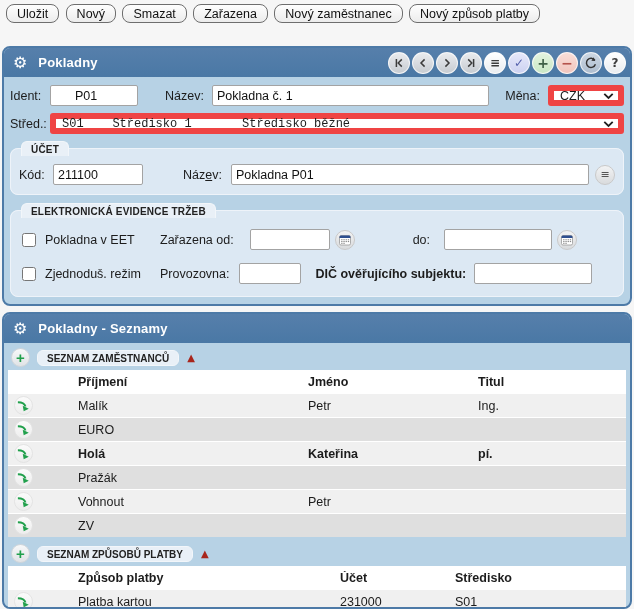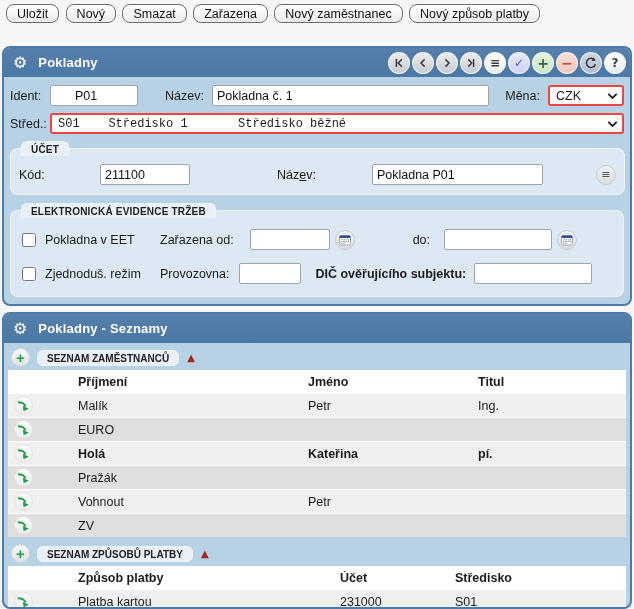--- a/index.html
+++ b/index.html
@@ -47,21 +47,21 @@
   .nav-btn.plus   { background: linear-gradient(#e4f3df, #c9e7c5); color: #3f5f46; font-size: 14px; }
   .nav-btn.minus  { background: linear-gradient(#f9ded8, #f1c5bd); color: #b5534c; font-size: 14px; }
   .nav-btn.refresh{ background: linear-gradient(#cdd7e3, #aebecf); }
   
   .panel-body { padding: 5px 6px 7px; }
   .form-row { display: flex; align-items: center; margin: 3px 0 7px; }
   .lbl { font-size: 12.5px; color: #1c1c1c; white-space: nowrap; }
   .ff { height: 21px; border: 1px solid #a3a3a3; border-radius: 2px; padding: 0 4px;
         font-family: "Liberation Sans", sans-serif; font-size: 12.5px; background: #fff; color: #111; }
   .fake-select {
-    height: 21px; background: #fff; border: 2px solid #ef4444; border-radius: 3px;
+    height: 21px; background: #fff; border: 6px solid #ef4444; border-radius: 3px;
     display: flex; align-items: center; padding: 0 4px 0 6px; cursor: pointer;
   }
   .fs-value { flex: 1; white-space: pre; font-size: 12.5px; }
   .mono .fs-value { font-family: "Liberation Mono", monospace; font-size: 12px; }
   .chev { flex: 0 0 auto; margin-left: 4px; display: flex; }
   fieldset.group {
     border: 1px solid #eef3f9; background: #dce8f3; border-radius: 8px;
     padding: 6px 8px 9px; margin-top: 2px;
   }
   fieldset.eet { margin-top: 8px; }
@@ -187,21 +187,21 @@
         <span class="chev">
           <svg width="11" height="8" viewBox="0 0 11 8">
               <path d="M1.3 1.8 5.5 6l4.2-4.2" stroke="#222" stroke-width="1.8" fill="none"></path>
             </svg>
         </span>
       </div>
     </div>
 
     <fieldset class="group">
       <legend class="group-legend">ÚČET</legend>
-      <div class="form-row" style="margin:2px 0 0;gap:47px;">
+      <div class="form-row" style="margin:2px 0 0;">
         <label class="lbl" style="width:34px;">Kód:</label>
         <input class="ff" type="text" style="width: 90px;" value="211100">
         <label class="lbl" style="margin-left:40px; margin-right:9px;"><span>Náz</span><span style="text-decoration:underline;">e</span><span>v:</span></label>
         <input class="ff" type="text" style="flex: 1 1 0%;" value="Pokladna P01">
         <button class="round-mini" style="margin-left:6px;">≡</button>
       </div>
     </fieldset>
 
     <fieldset class="group eet">
       <legend class="group-legend">ELEKTRONICKÁ EVIDENCE TRŽEB</legend>

